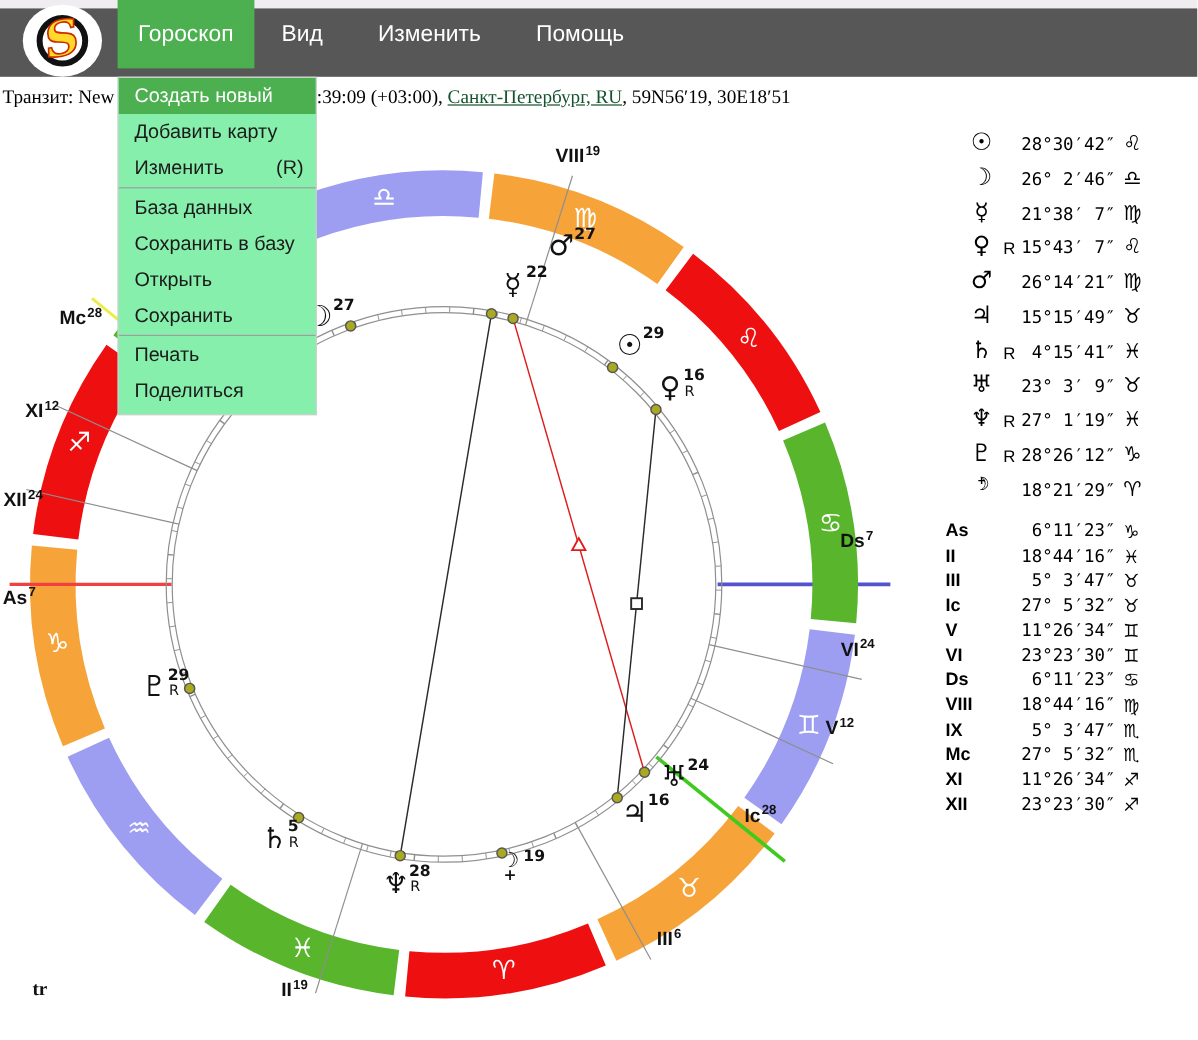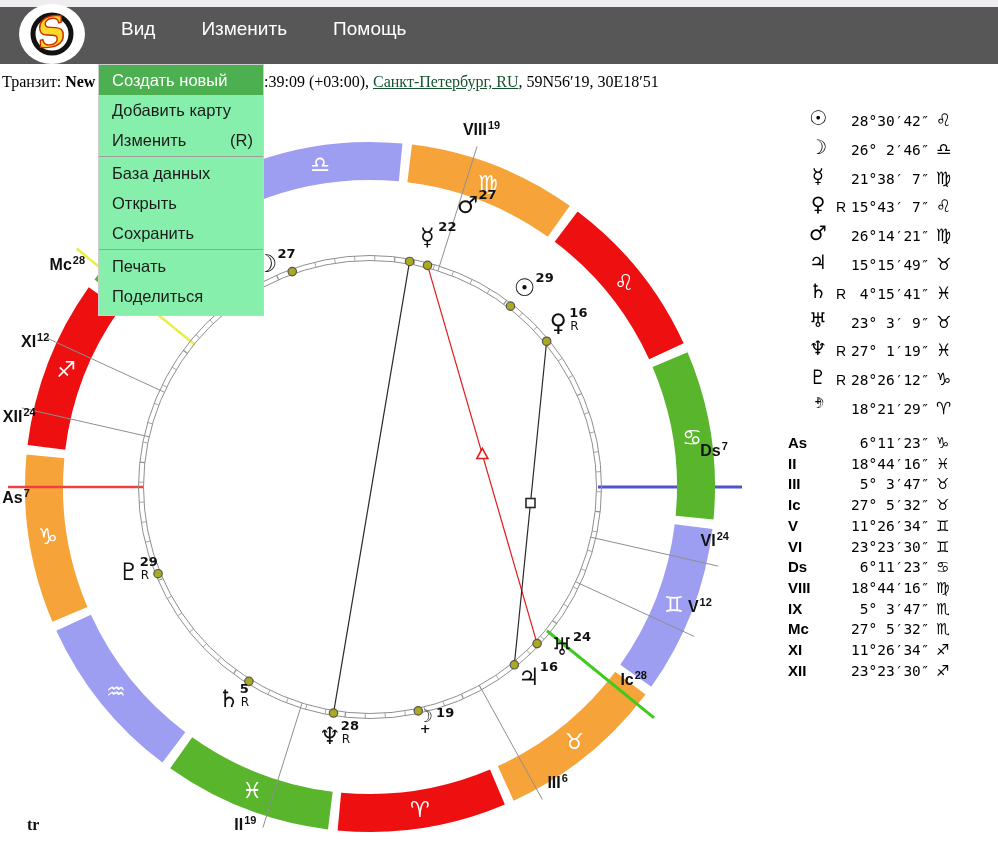--- a/index.html
+++ b/index.html
@@ -15,21 +15,21 @@
   #dropdown{position:absolute;left:98px;top:64px;width:164px;background:#86efac;
             border:1px solid #cdcdcd;z-index:10;padding-bottom:4px;}
   .dd-item{height:30px;line-height:30px;padding-left:13px;padding-right:10px;font-size:16.5px;
            color:#1b1b1b;display:flex;justify-content:space-between;cursor:pointer;}
   .dd-item.hl{color:#fff;}
   .dd-sep{height:1px;background:#9f9f9f;margin:1px 0;}
   #infoline{position:absolute;left:0;top:73px;width:998px;height:22px;z-index:2;
             font-family:"Liberation Serif",serif;font-size:16px;color:#000;}
   #info-left{position:absolute;left:2px;top:0;white-space:pre;}
   #info-right{position:absolute;left:264px;top:0;white-space:pre;}
-  .b{font-weight:bold;}
+  .b{font-weight:normal;}
   #info-right a{text-decoration:underline;cursor:pointer;}
   #wheel{position:absolute;left:0;top:0;z-index:1;}
   #trlabel{position:absolute;left:27px;top:816px;font-family:"Liberation Serif",serif;
            font-weight:bold;font-size:16px;color:#111;z-index:2;}
   #panel{position:absolute;left:760px;top:100px;width:238px;height:620px;z-index:2;}
   .prow span{position:absolute;line-height:20px;color:#000;}
   .psym{left:44px;width:28px;text-align:center;font-family:"DejaVu Sans",sans-serif;
         font-size:20px;font-weight:bold;top:-3px;}
   .pretro{left:76px;width:16px;font-size:14px;top:0;}
   .pcoord{left:91px;font-family:"DejaVu Sans Mono",monospace;font-size:14.5px;white-space:pre;top:0;}
@@ -47,38 +47,42 @@
 <div id="stage">
   <div id="tabstrip"></div>
   <div id="menubar"></div>
   <div id="logo">
     <svg width="62" height="56" viewBox="0 0 62 56">
       <circle cx="31" cy="28" r="19" fill="none" stroke="#111" stroke-width="5"></circle>
       <text x="31" y="40" text-anchor="middle" font-family="DejaVu Serif, serif" font-size="40" font-weight="bold" font-style="italic" fill="#ffd929" stroke="#cc2b00" stroke-width="1.4" transform="rotate(-12 31 28)">S</text>
     </svg>
   </div>
   <div id="navitems">
+      <div class="nav-item active" style="background: rgb(76, 175, 80);">Гороскоп</div>
       <div class="nav-item">Вид</div>
       <div class="nav-item">Изменить</div>
       <div class="nav-item">Помощь</div>
     </div>
   <div id="dropdown">
       <div class="dd-item hl" style="background: rgb(76, 175, 80);">
         <span>Создать новый</span>
       </div>
       <div class="dd-item">
         <span>Добавить карту</span>
       </div>
       <div class="dd-item">
         <span>Изменить</span>
         <span>(R)</span>
       </div>
       <div class="dd-sep"></div>
       <div class="dd-item">
         <span>База данных</span>
+      </div>
+      <div class="dd-item">
+        <span>Сохранить в базу</span>
       </div>
       <div class="dd-item">
         <span>Открыть</span>
       </div>
       <div class="dd-item">
         <span>Сохранить</span>
       </div>
       <div class="dd-sep"></div>
       <div class="dd-item">
         <span>Печать</span>

